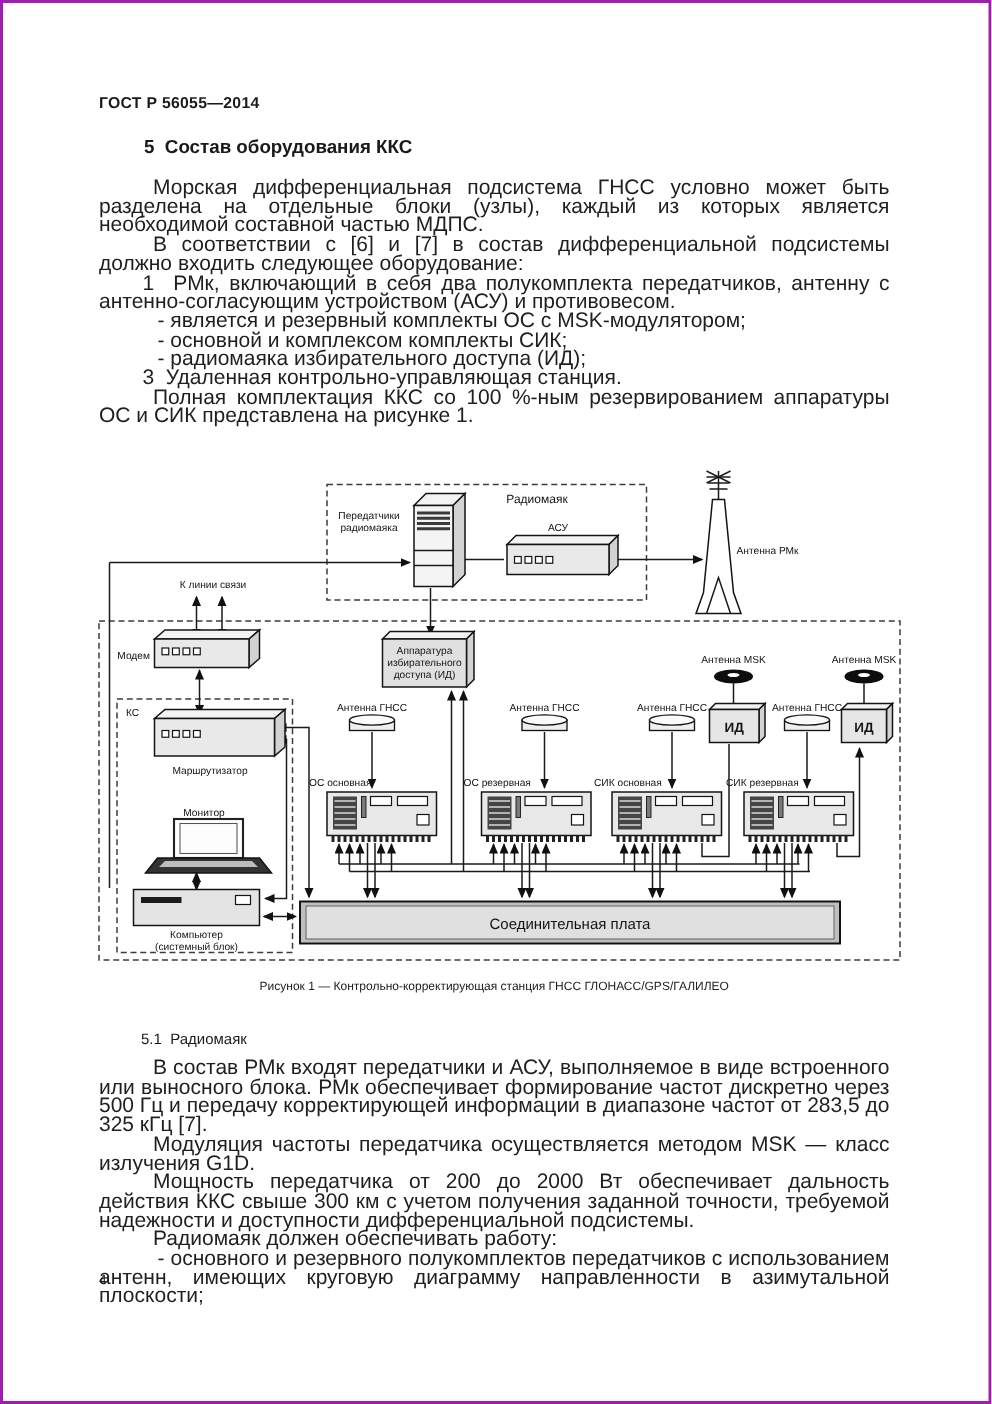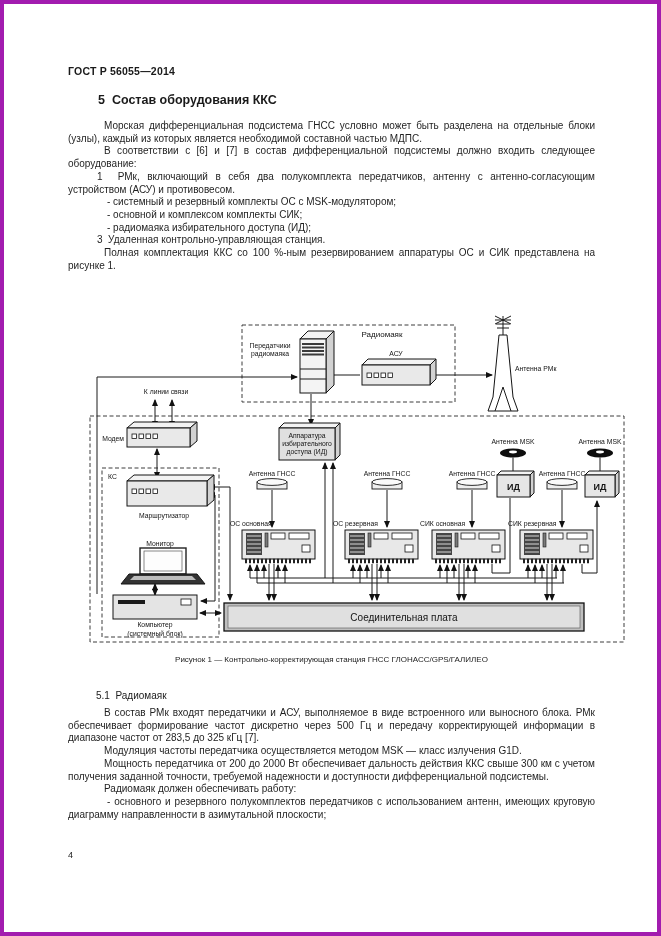--- a/index.html
+++ b/index.html
@@ -1,29 +1,29 @@
 <!DOCTYPE html>
 <html><head>
 <meta charset="utf-8">
 <style>
   html,body{margin:0;padding:0;background:#e9e9e9;}
   .page{
     position:relative;width:661px;height:936px;background:#ffffff;
     font-family:"Liberation Sans",sans-serif;color:#1a1a1a;
-    box-sizing:border-box;border:4px solid #a21caf;overflow:hidden;
+    box-sizing:border-box;border:2px solid #a21caf;overflow:hidden;
   }
   .doc-header{position:absolute;left:64px;top:61px;font-size:10.5px;font-weight:bold;letter-spacing:.2px;}
   .sec-heading{position:absolute;left:94px;top:89px;font-size:12.5px;font-weight:bold;margin:0;}
   .textblock{position:absolute;left:64px;width:527px;}
   #block-s5{top:116px;}
-  .para{margin:0;font-size:10px;line-height:12.7px;text-align:justify;color:#1f1f1f;}
+  .para{margin:0;font-size:14px;line-height:12.7px;text-align:justify;color:#1f1f1f;}
   .kind-p{text-indent:36px;}
   .kind-num{text-indent:29px;}
   .kind-dash{text-indent:39px;}
-  .figure-wrap{position:absolute;left:78px;top:303px;width:545px;height:340px;}
+  .figure-wrap{position:absolute;left:56px;top:303px;width:545px;height:340px;}
   .fig-caption{position:absolute;left:64px;top:651px;width:527px;text-align:center;font-size:8px;color:#222;}
   #block-s51{top:686px;}
   .sub-heading{font-size:10px;font-weight:normal;margin:0 0 6px 0;padding-left:28px;}
   .page-number{position:absolute;left:64px;top:846px;font-size:9px;}
   
   svg .ln{stroke:#1a1a1a;stroke-width:1;fill:none;}
   svg .dash{stroke:#3c3c3c;stroke-width:1;fill:none;stroke-dasharray:4 2.5;}
   svg .box{fill:#e9e9e9;stroke:#141414;stroke-width:1;}
   svg .boxtop{fill:#f3f3f3;stroke:#141414;stroke-width:1;}
   svg .boxside{fill:#d2d2d2;stroke:#141414;stroke-width:1;}
@@ -41,21 +41,21 @@
 <div class="page">
 
   <div class="doc-header">ГОСТ Р 56055—2014</div>
 
   <h1 class="sec-heading">5&nbsp; Состав оборудования ККС</h1>
 
   <div class="textblock" id="block-s5">
       <p class="para kind-p">Морская дифференциальная подсистема ГНСС условно может быть разделена на отдельные блоки (узлы), каждый из которых является необходимой составной частью МДПС.</p>
       <p class="para kind-p">В соответствии с [6] и [7] в состав дифференциальной подсистемы должно входить следующее оборудование:</p>
       <p class="para kind-num">1&nbsp; РМк, включающий в себя два полукомплекта передатчиков, антенну с антенно-согласующим устройством (АСУ) и противовесом.</p>
-      <p class="para kind-dash">- системный и резервный комплекты ОС с MSK-модулятором;</p>
+      <p class="para kind-dash">- является и резервный комплекты ОС с MSK-модулятором;</p>
       <p class="para kind-dash">- основной и комплексом комплекты СИК;</p>
       <p class="para kind-dash">- радиомаяка избирательного доступа (ИД);</p>
       <p class="para kind-num">3&nbsp; Удаленная контрольно-управляющая станция.</p>
       <p class="para kind-p">Полная комплектация ККС со 100 %-ным резервированием аппаратуры ОС и СИК представлена на рисунке 1.</p>
     </div>
 
   <div class="figure-wrap">
   <svg width="545" height="340" viewBox="0 0 545 340">
     <defs>
       <marker id="mE" markerWidth="7" markerHeight="7" refX="6" refY="3" orient="auto">

